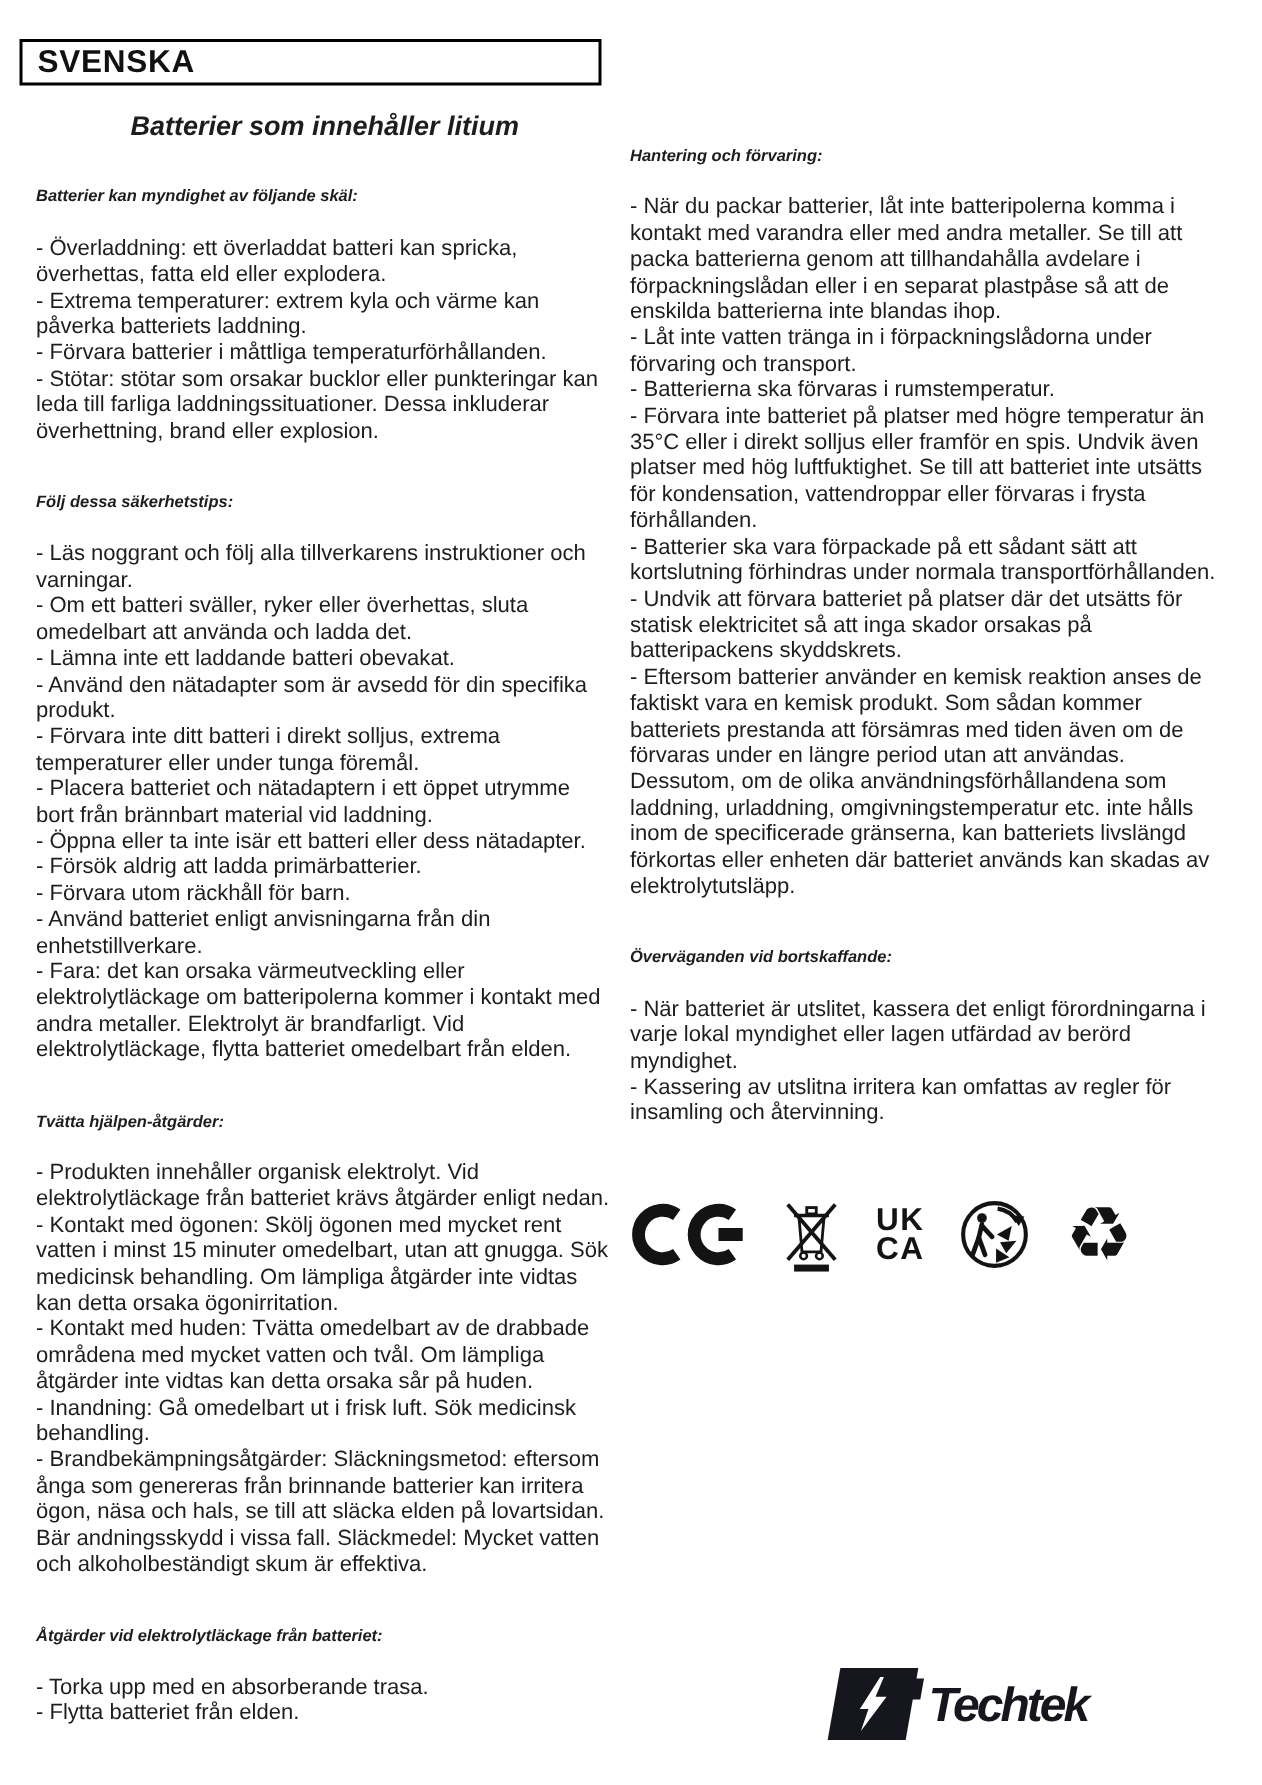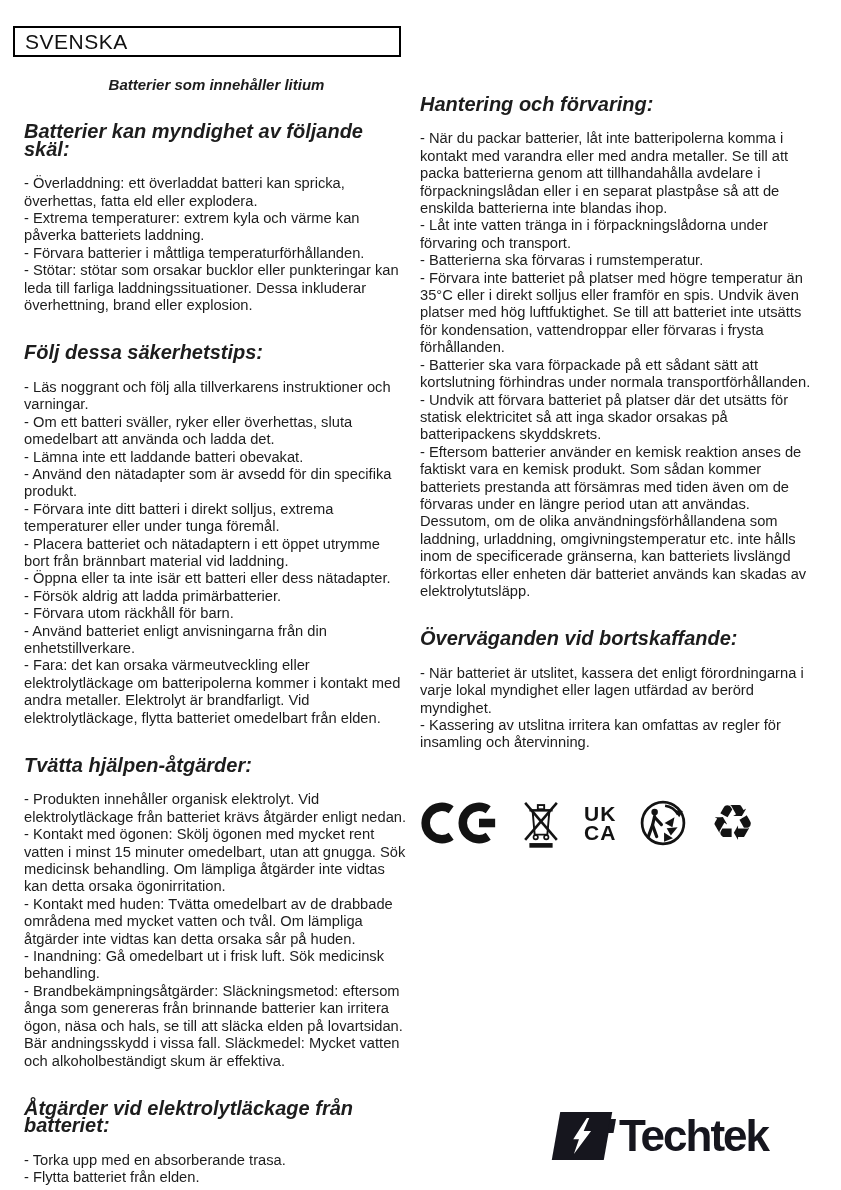--- a/index.html
+++ b/index.html
@@ -5,30 +5,30 @@
   html,body{margin:0;padding:0;}
   body{
     width:841px;height:1190px;position:relative;background:#ffffff;
     font-family:"Liberation Sans","DejaVu Sans",sans-serif;color:#1c1c1c;
     overflow:hidden;
   }
   .header-box{
     position:absolute;left:13px;top:26px;width:388px;height:31px;
     border:2px solid #000;box-sizing:border-box;
     display:flex;align-items:center;padding-left:10px;
-    font-size:21px;font-weight:normal;letter-spacing:.5px;color:#111;
+    font-size:21px;font-weight:bold;letter-spacing:.5px;color:#111;
   }
   .col{position:absolute;font-size:14.7px;line-height:17.4px;color:#1d1d1d;}
   .col-left{left:24px;top:76px;width:385px;}
   .col-right{left:420px;top:96px;width:398px;}
   .doc-title{
-    text-align:center;font-weight:bold;font-style:italic;font-size:15px;margin:0;
+    text-align:center;font-weight:bold;font-style:italic;font-size:18px;margin:0;
   }
   .sec h3{
-    font-weight:bold;font-style:italic;font-size:20px;
+    font-weight:bold;font-style:italic;font-size:11px;
     margin:30px 0 17px 0;
   }
   .col-left .sec:first-of-type h3{margin-top:19px;}
   .col-right .sec:first-of-type h3{margin-top:0;}
   .sec p{margin:0;white-space:pre-line;}
   .icons-row{
     display:flex;align-items:center;gap:24px;margin-top:44px;height:54px;
   }
   .icon-box{display:flex;align-items:center;justify-content:center;}
   .ukca{
@@ -42,21 +42,21 @@
     position:absolute;left:556px;top:1112px;display:flex;align-items:center;gap:11px;
   }
   .logo-mark{
     width:52px;height:48px;background:#16161e;transform:skewX(-10deg);
     position:relative;display:flex;align-items:center;justify-content:center;
   }
   .logo-mark::after{
     content:"";position:absolute;right:-5px;top:7px;width:6px;height:14px;background:#16161e;
   }
   .logo-text{
-    font-size:44px;font-weight:bold;letter-spacing:-2px;
+    font-size:32px;font-weight:bold;font-style:italic;letter-spacing:-2px;
     color:#16161e;line-height:44px;
   }
 </style>
 </head>
 <body>
 
 <div class="header-box">
   <span>SVENSKA</span>
 </div>
 

